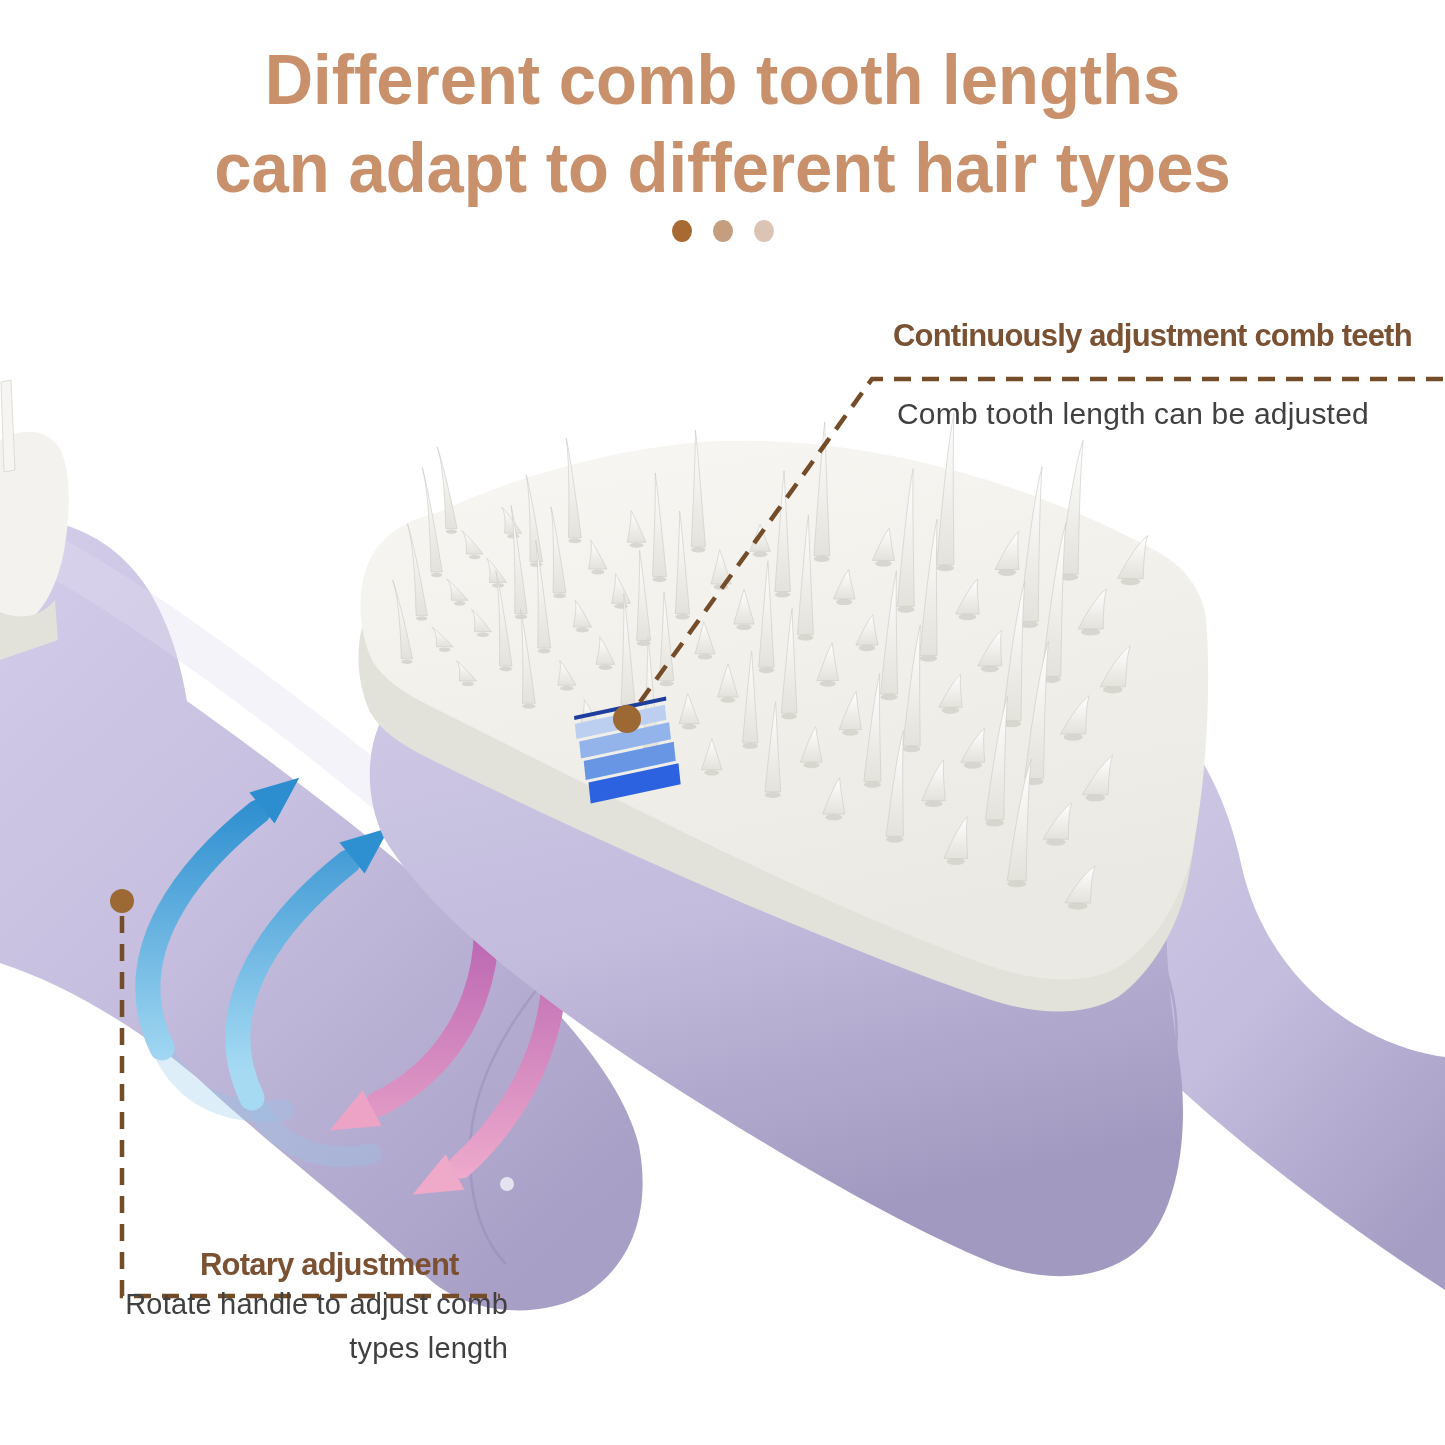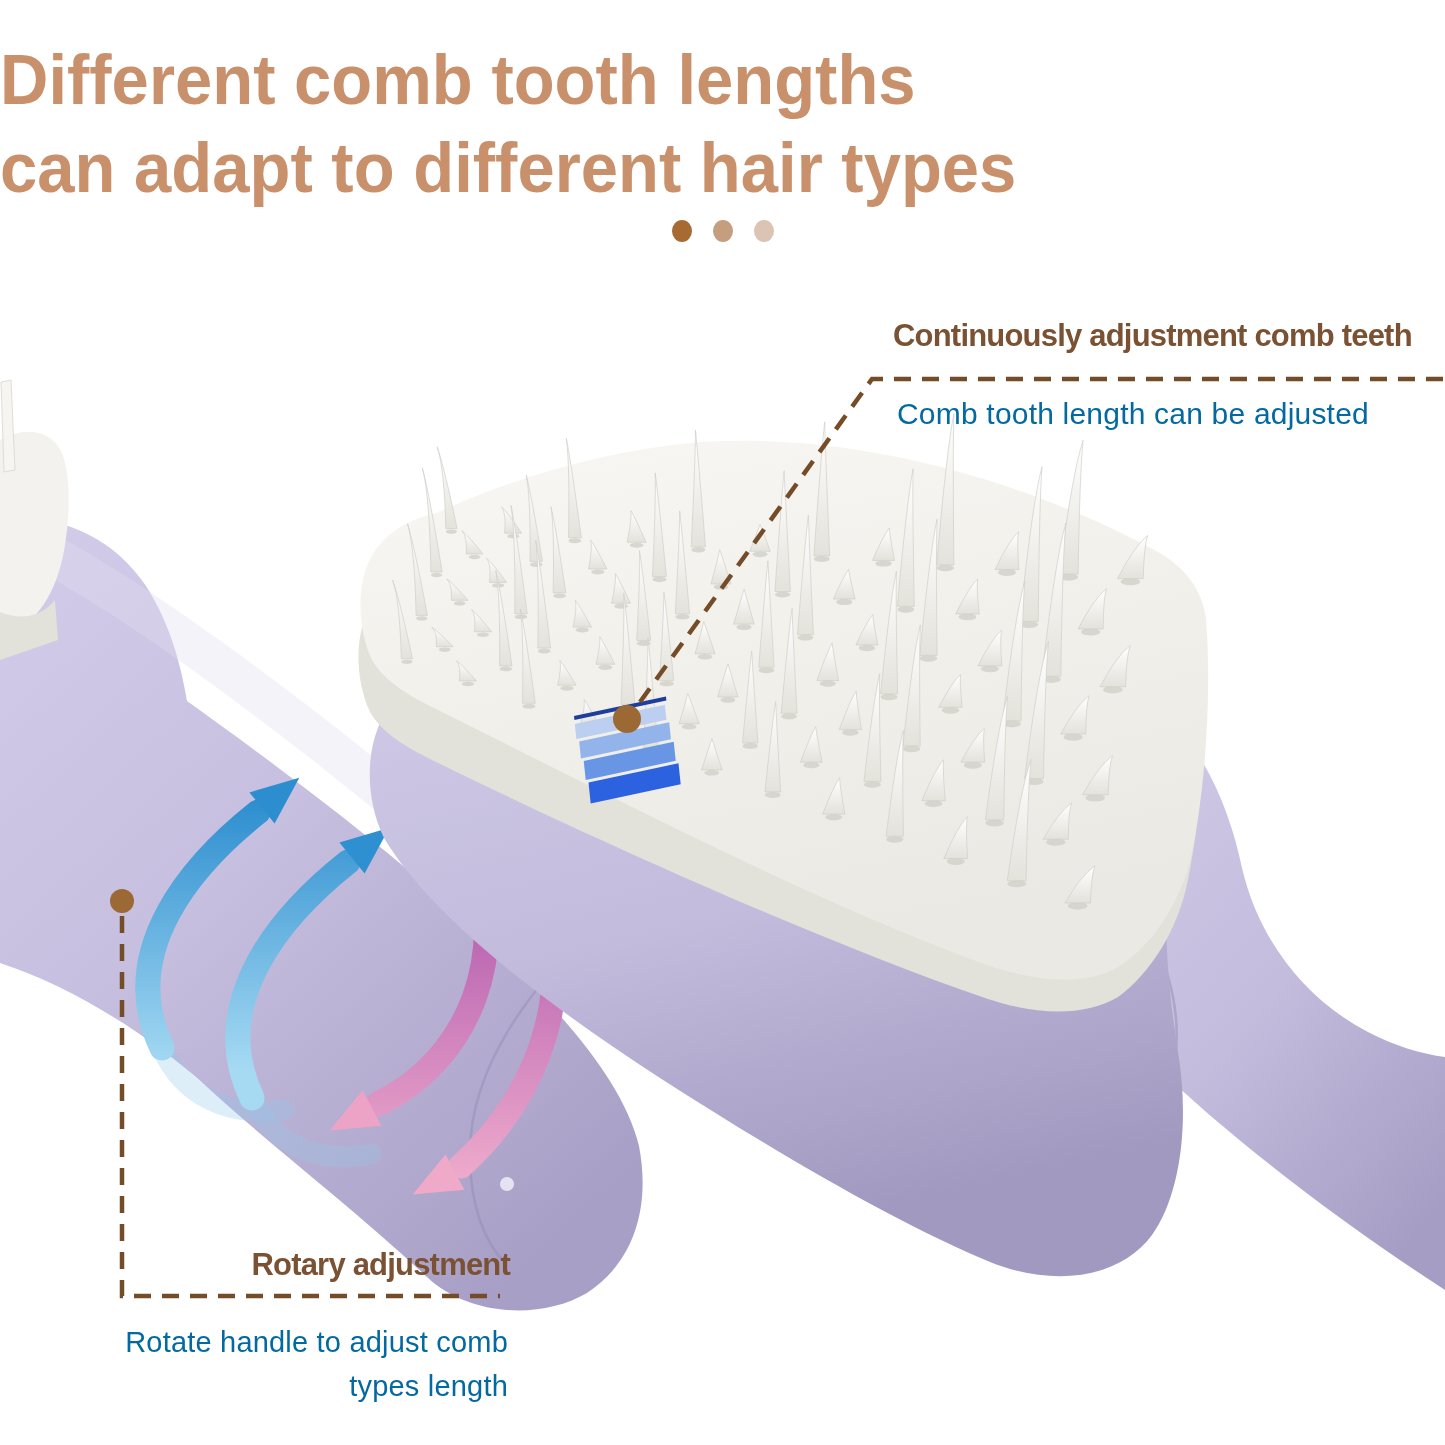--- a/index.html
+++ b/index.html
@@ -1,37 +1,37 @@
 <!DOCTYPE html>
 <html><head>
 <meta charset="utf-8">
 <style>
   html,body{margin:0;padding:0;background:#fff;}
   .canvas{
     position:relative;width:1445px;height:1445px;overflow:hidden;background:#ffffff;
     font-family:"Liberation Sans", sans-serif;
   }
   .abs{position:absolute;}
-  .title-block{top:36px;left:0;width:1445px;text-align:left;}
+  .title-block{top:36px;left:0;width:1445px;text-align:center;}
   .title-line{
     font-weight:bold;font-size:67px;line-height:88px;color:#c8906b;
     letter-spacing:0px;transform:scaleY(1.04);
   }
   .dots-row{top:220px;left:0;width:1445px;display:flex;justify-content:center;gap:21px;}
   .dot{width:20px;height:22px;border-radius:50%;}
   .callout-heading{
     font-weight:bold;font-size:31px;color:#7a5233;letter-spacing:-0.8px;white-space:nowrap;
   }
   .callout-body{
-    font-size:30px;color:#0369a1;letter-spacing:0.2px;line-height:43px;white-space:nowrap;
+    font-size:30px;color:#404040;letter-spacing:0.2px;line-height:43px;white-space:nowrap;
   }
   .co-comb-heading{left:893px;top:318px;}
   .co-comb-body{left:897px;top:392px;}
-  .co-rotary-heading{left:200px;top:1247px;width:310px;text-align:right;}
-  .co-rotary-body{left:40px;top:1320px;width:468px;text-align:right;font-size:29px;line-height:44px;}
+  .co-rotary-heading{left:200px;top:1247px;width:310px;text-align:left;}
+  .co-rotary-body{left:40px;top:1282px;width:468px;text-align:right;font-size:29px;line-height:44px;}
   svg{position:absolute;top:0;left:0;}
 </style>
 </head>
 <body>
 
 <div class="canvas">
 
   <svg id="scene" width="1445" height="1445" viewBox="0 0 1445 1445">
     <defs>
       <linearGradient id="gLeftPurple" x1="0" y1="0" x2="0.75" y2="1">

